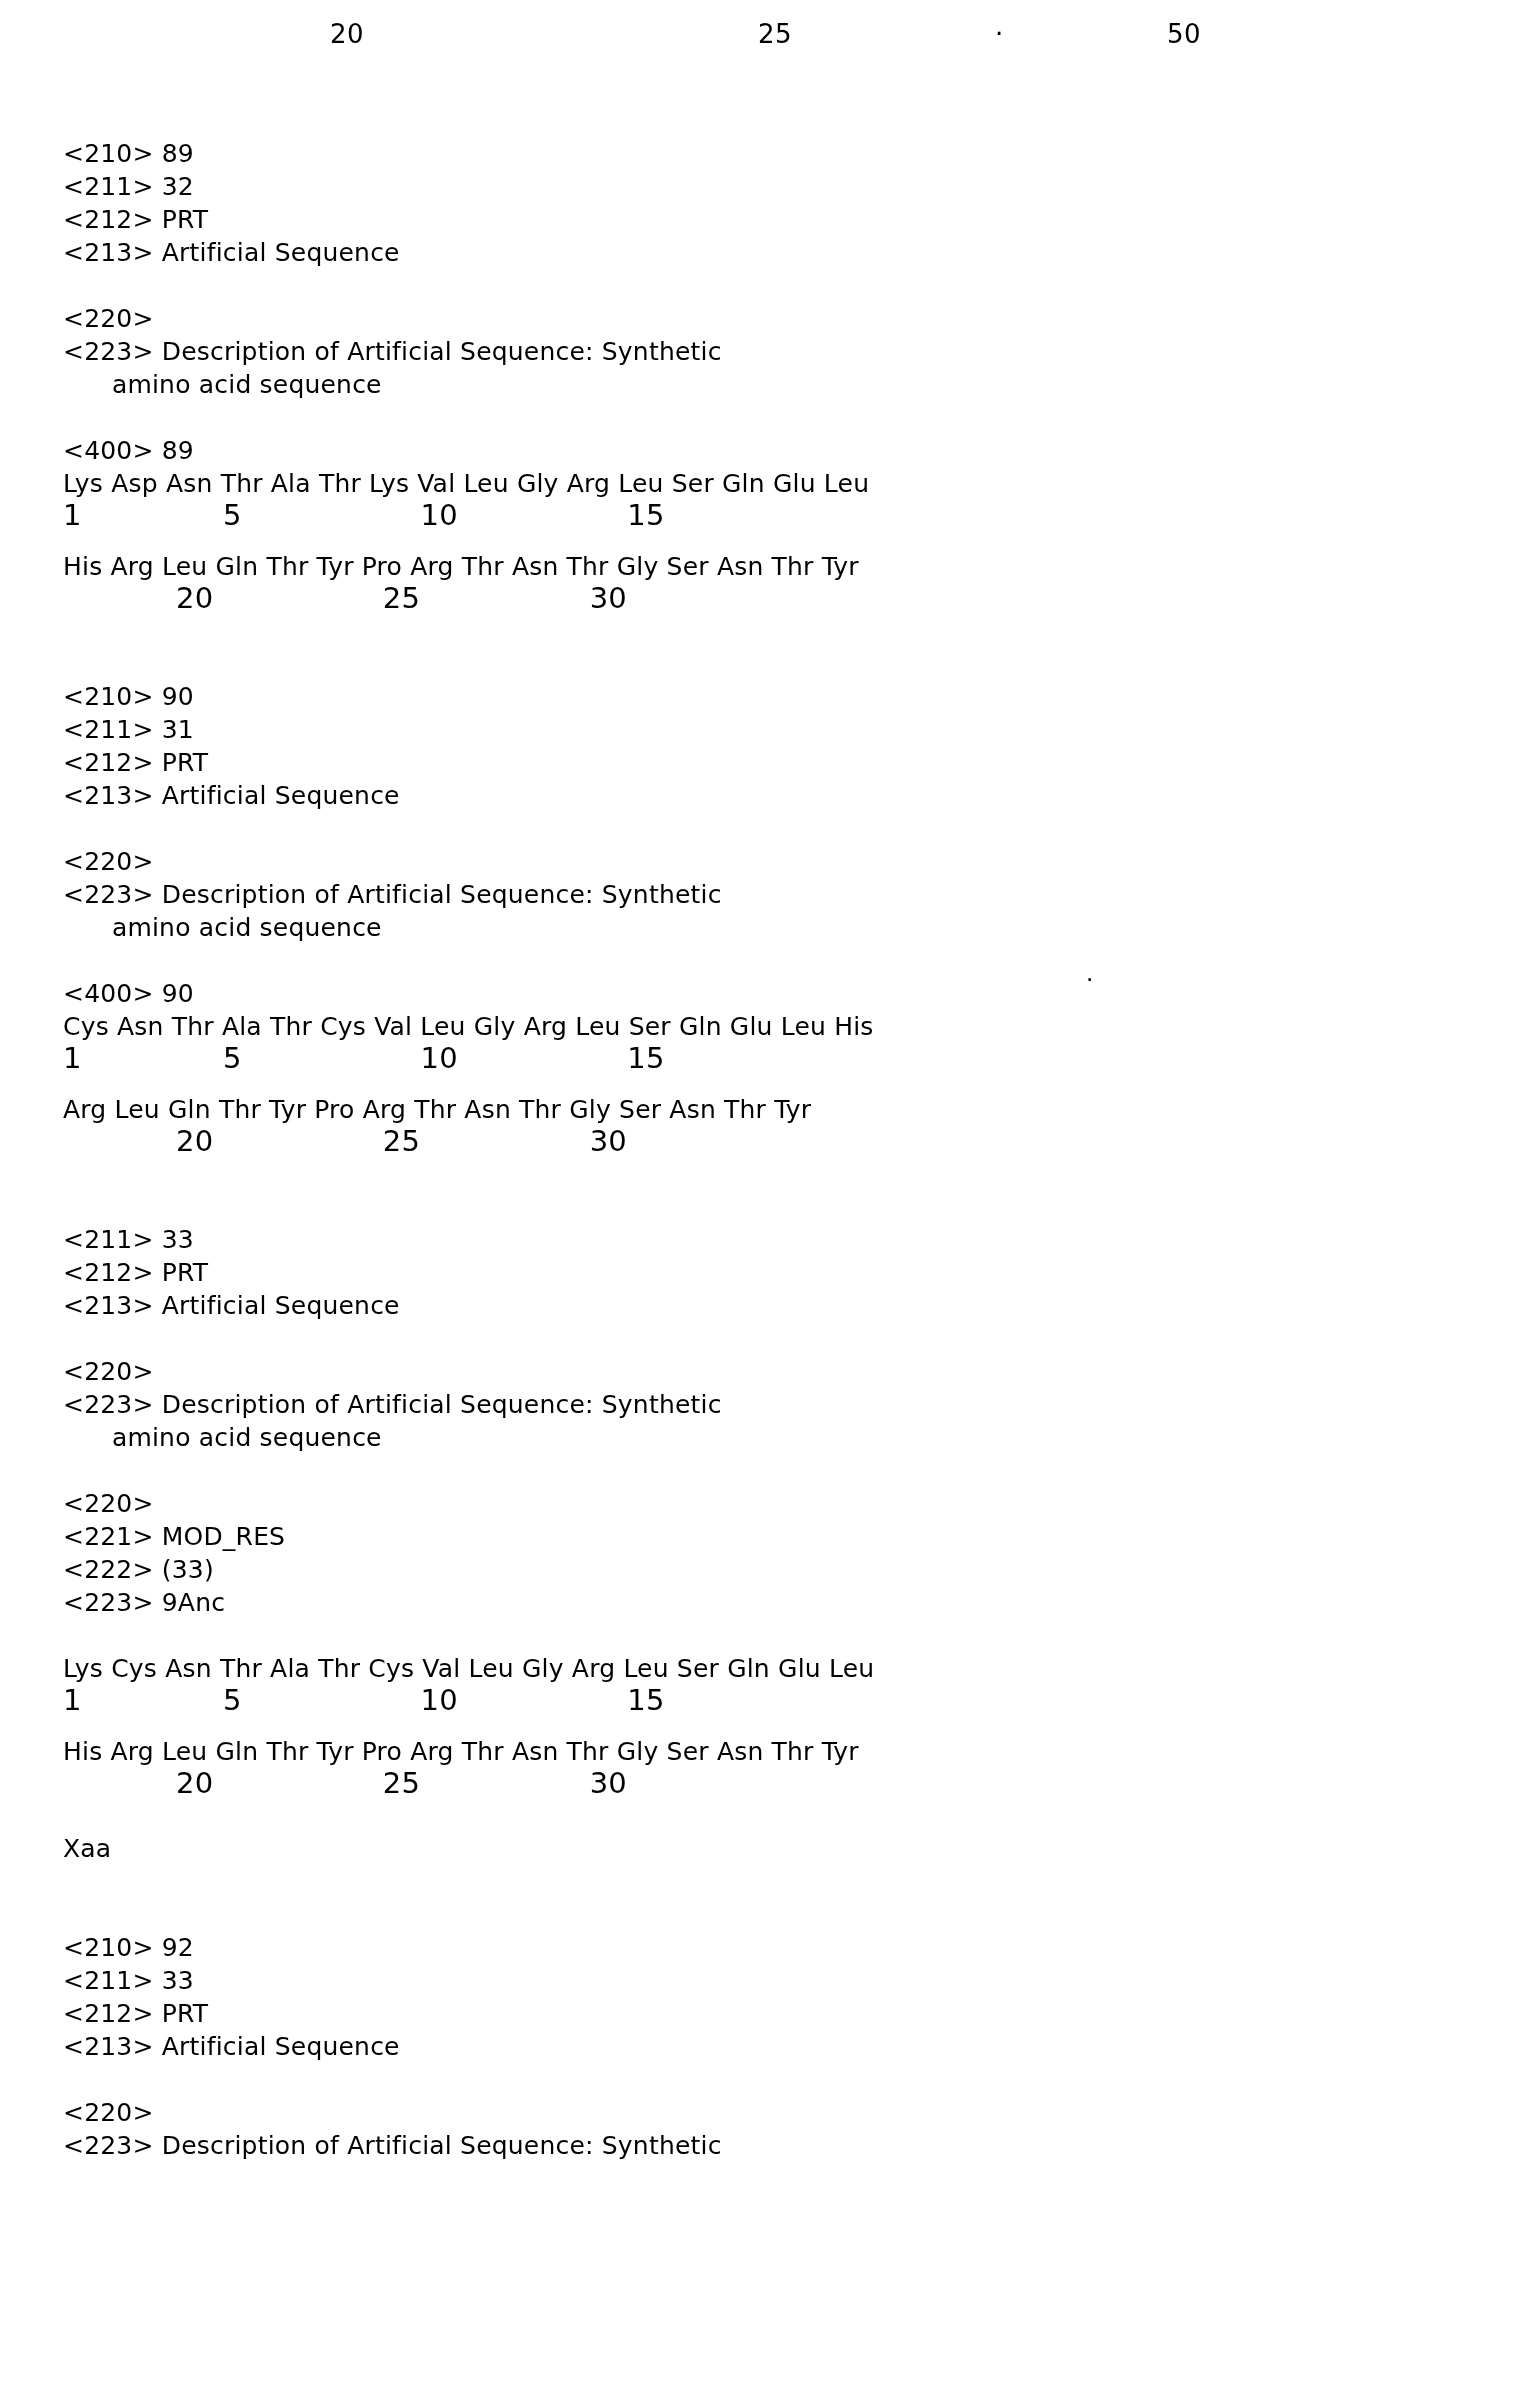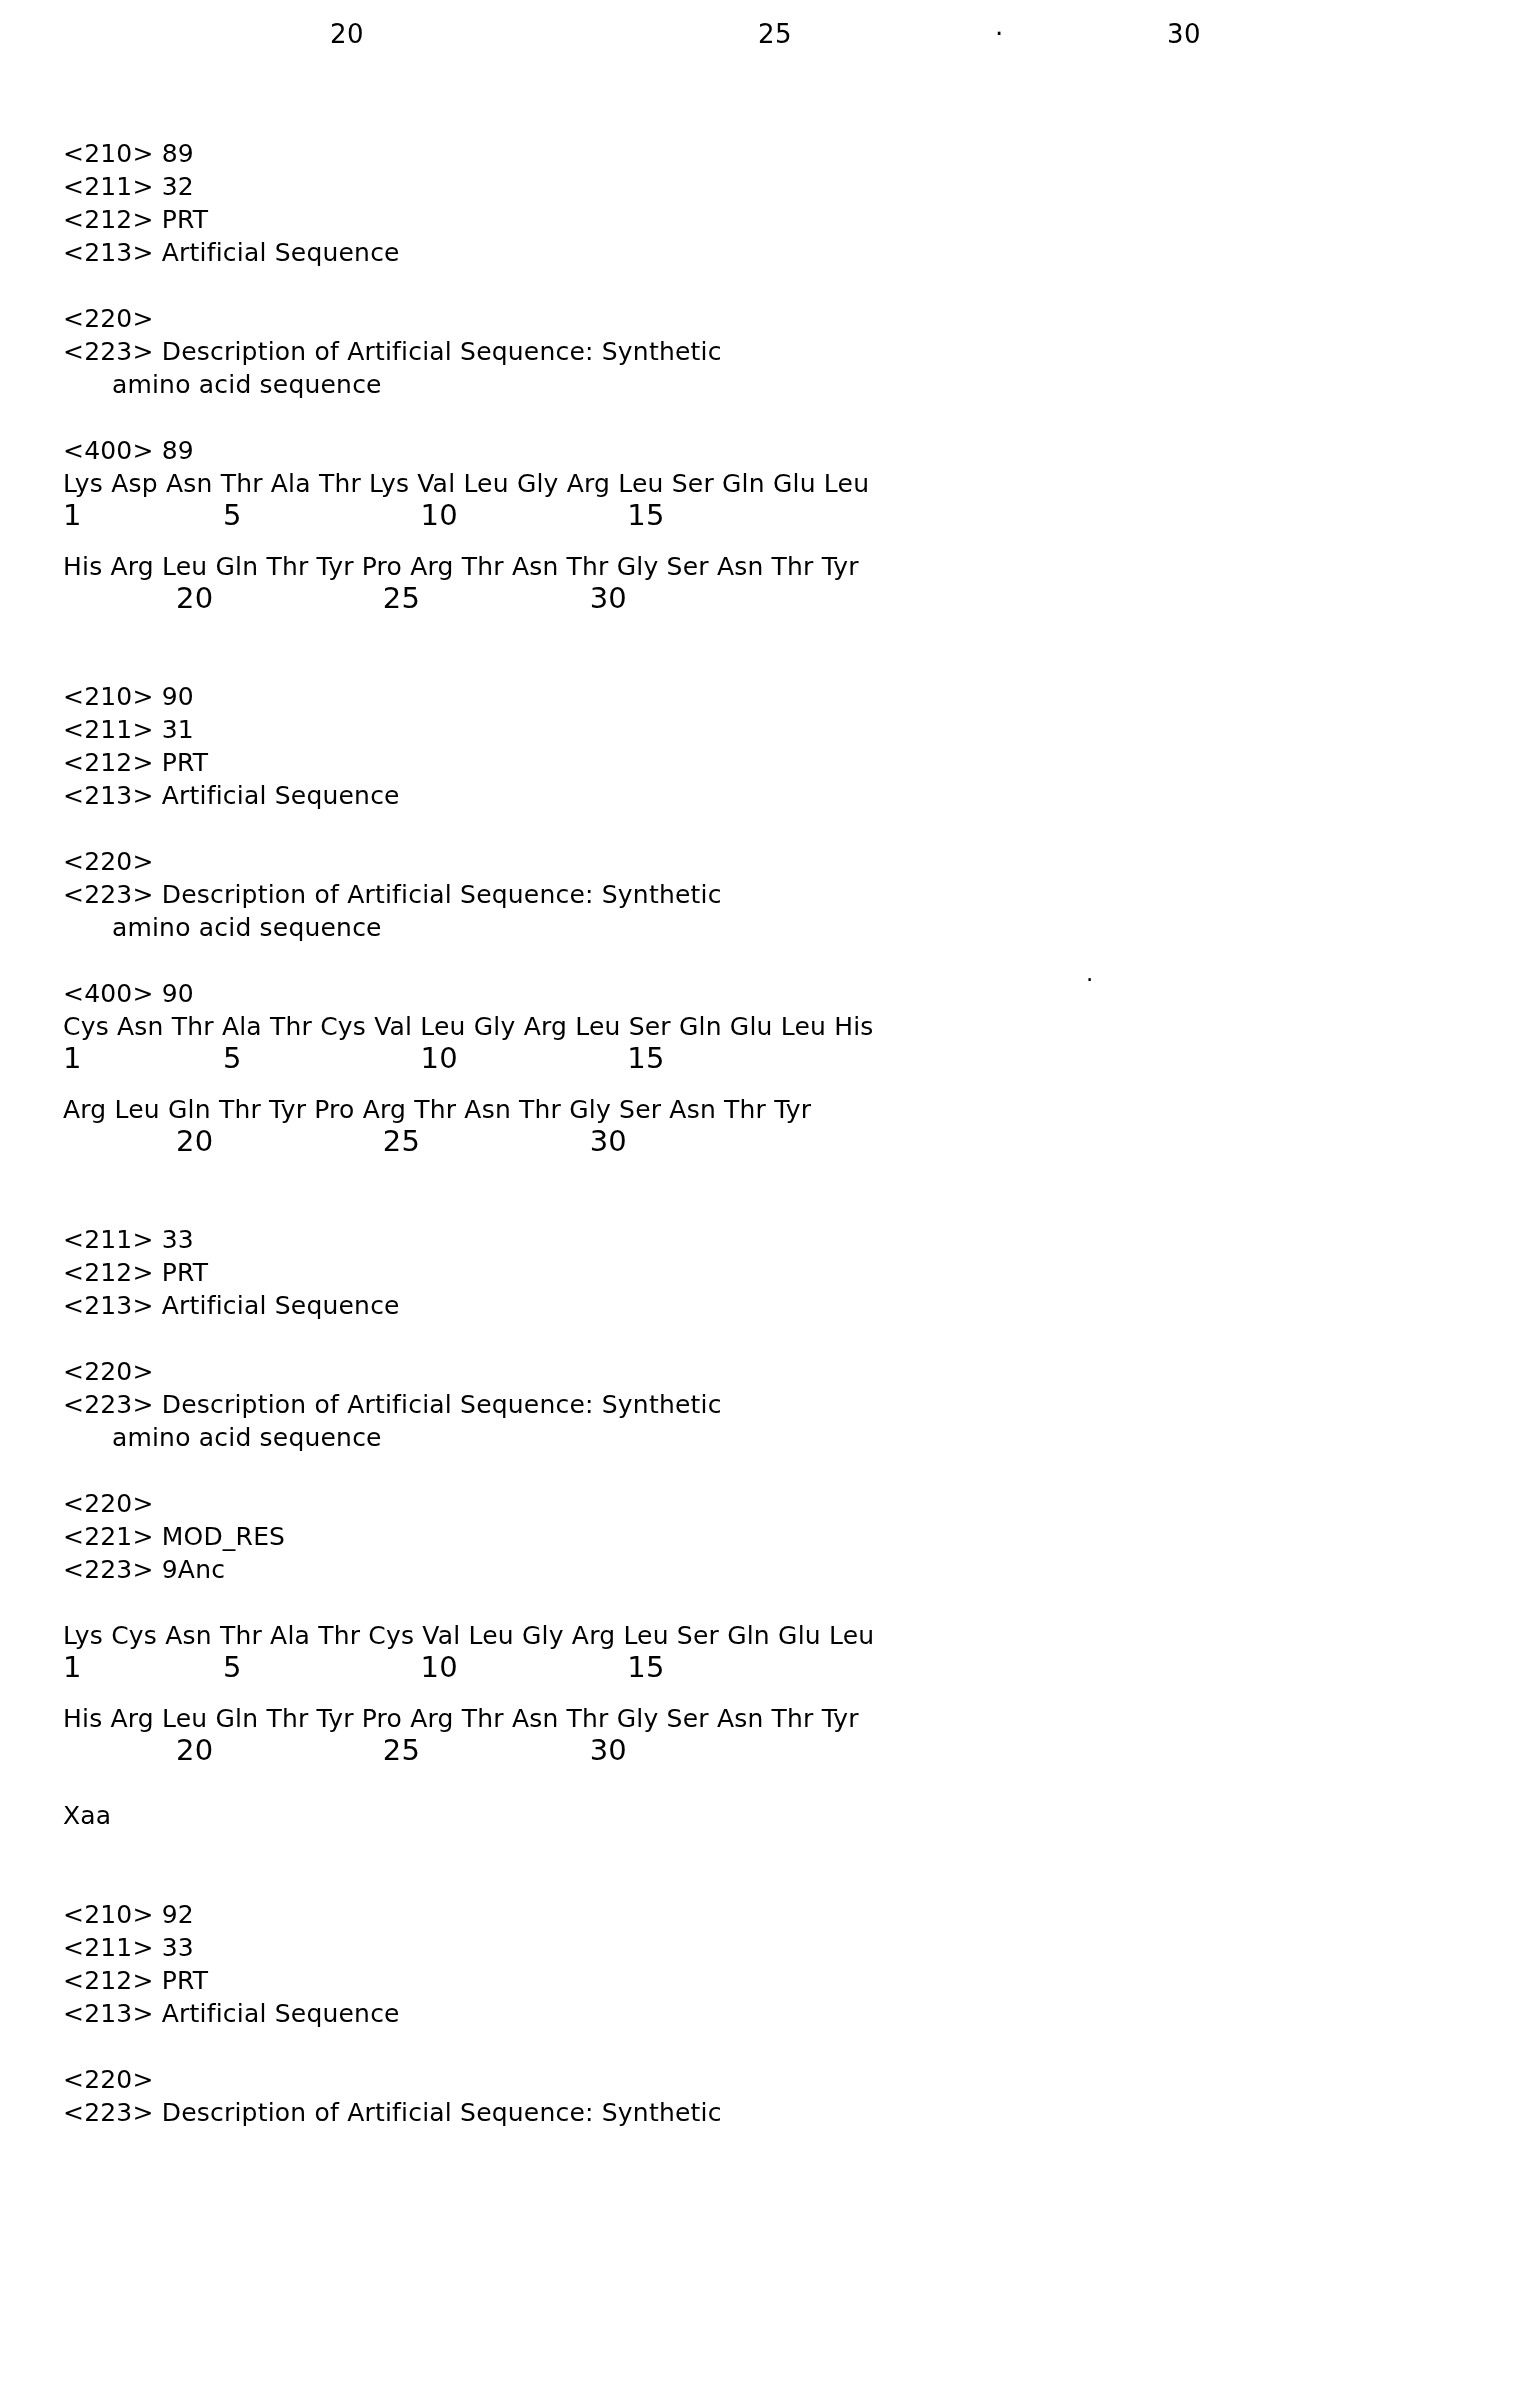--- a/index.html
+++ b/index.html
@@ -81,21 +81,21 @@
 </style>
 </head>
 <body>
 
 <div class="page">
 
   <div class="header-numbers">
     <span class="hn-20">20</span>
     <span class="hn-25">25</span>
     <span class="hn-dot">·</span>
-    <span class="hn-30">30</span>
+    <span class="hn-30">50</span>
   </div>
 
   <div class="body-block">
 
     <div>
       <div class="line">&lt;210&gt; 89</div>
       <div class="line">&lt;211&gt; 32</div>
       <div class="line">&lt;212&gt; PRT</div>
       <div class="line">&lt;213&gt; Artificial Sequence</div>
       <div class="gap-md"></div>
@@ -137,20 +137,21 @@
       <div class="line">&lt;211&gt; 33</div>
       <div class="line">&lt;212&gt; PRT</div>
       <div class="line">&lt;213&gt; Artificial Sequence</div>
       <div class="gap-md"></div>
       <div class="line">&lt;220&gt;</div>
       <div class="line">&lt;223&gt; Description of Artificial Sequence: Synthetic</div>
       <div class="line">      amino acid sequence</div>
       <div class="gap-md"></div>
       <div class="line">&lt;220&gt;</div>
       <div class="line">&lt;221&gt; MOD_RES</div>
+      <div class="line">&lt;222&gt; (33)</div>
       <div class="line">&lt;223&gt; 9Anc</div>
       <div class="gap-md"></div>
       <div class="seq">Lys Cys Asn Thr Ala Thr Cys Val Leu Gly Arg Leu Ser Gln Glu Leu</div>
       <div class="numline">1               5                   10                  15</div>
       <div class="gap-sm"></div>
       <div class="seq">His Arg Leu Gln Thr Tyr Pro Arg Thr Asn Thr Gly Ser Asn Thr Tyr</div>
       <div class="numline">            20                  25                  30</div>
       <div class="gap-md"></div>
       <div class="seq">Xaa</div>
     </div>

